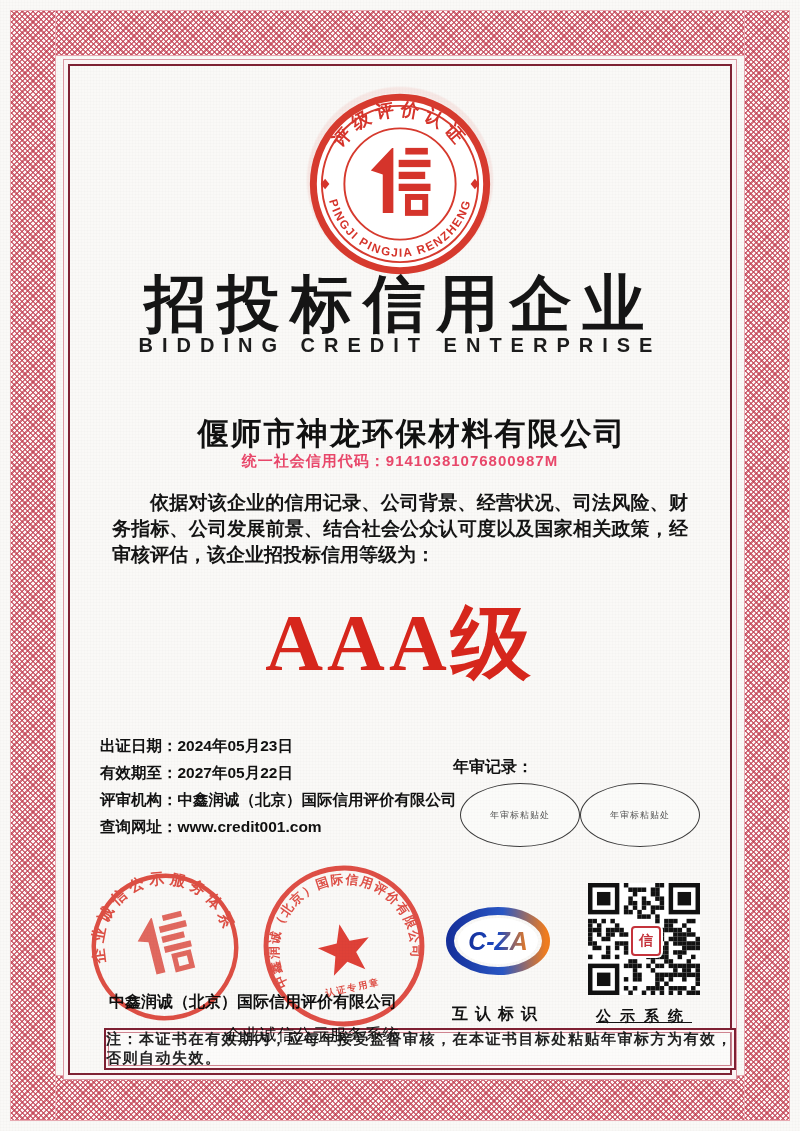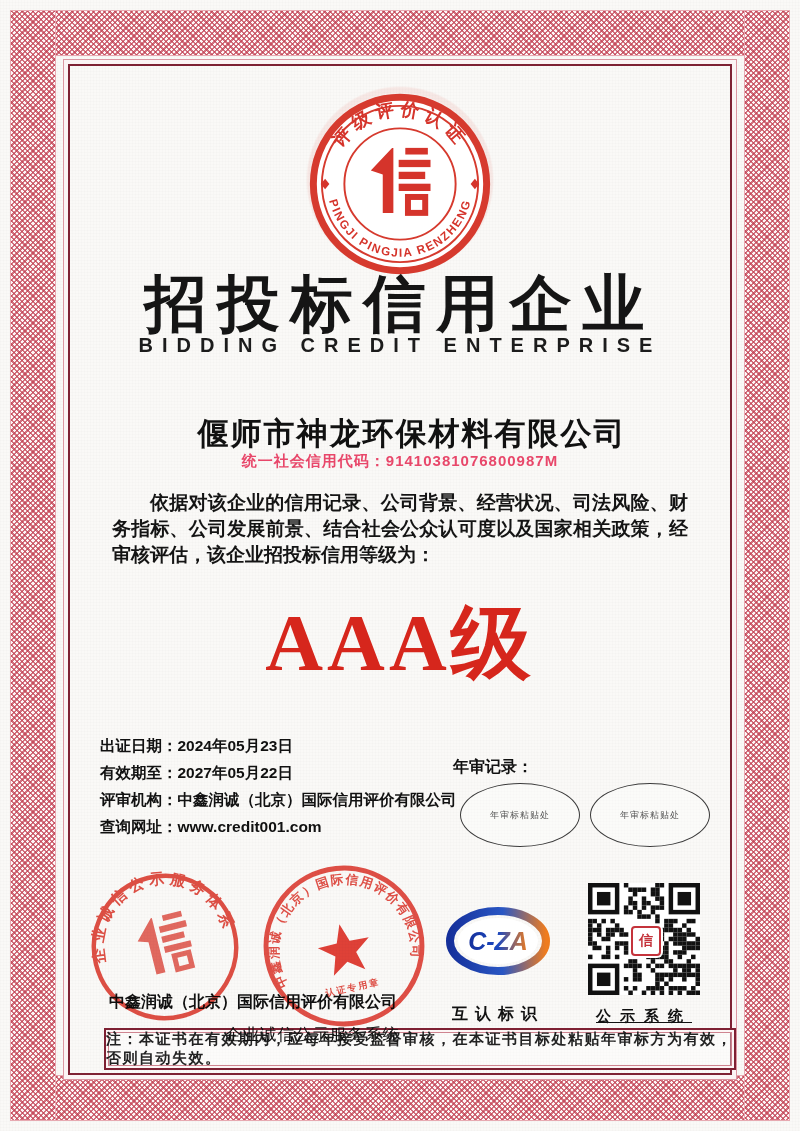--- a/index.html
+++ b/index.html
@@ -45,21 +45,21 @@
     font-size:15px;font-weight:bold;color:#e8476a;letter-spacing:1px;}
   .body-par{position:absolute;left:112px;right:112px;top:490px;
     font-size:19px;font-weight:bold;line-height:1.38;color:#141414;
     text-align:justify;text-indent:2em;}
   .rating{position:absolute;left:0;right:0;top:590px;text-align:center;
     font-family:"Liberation Serif",serif;font-size:80px;font-weight:900;color:#d6261c;letter-spacing:4px;}
   
   .info{position:absolute;left:100px;top:732px;font-size:15.5px;font-weight:bold;color:#111;}
   .info-row{height:27px;line-height:27px;}
   .annual-label{position:absolute;left:453px;top:757px;font-size:16px;font-weight:bold;color:#111;}
-  .ovals{position:absolute;left:460px;top:783px;display:flex;gap:10px;}
+  .ovals{position:absolute;left:460px;top:783px;display:flex;gap:0;}
   .oval{width:118px;height:62px;border:1.5px solid #3a3a3a;border-radius:50%;
     display:flex;align-items:center;justify-content:center;
     font-size:9px;color:#555;letter-spacing:1px;background:rgba(255,255,255,.3);}
   
   .footer-line1{position:absolute;left:150px;top:1024px;width:250px;text-align:right;
     font-size:16.5px;font-weight:400;color:#101010;letter-spacing:1px;z-index:1;}
   .footer-line2{position:absolute;left:88px;top:992px;width:330px;text-align:center;
     font-size:16px;font-weight:900;color:#101010;z-index:1;}
   .stamp{position:absolute;z-index:2;mix-blend-mode:multiply;opacity:.93;}
   .stamp-left{left:86px;top:868px;width:158px;height:158px;transform:rotate(-14deg);}

